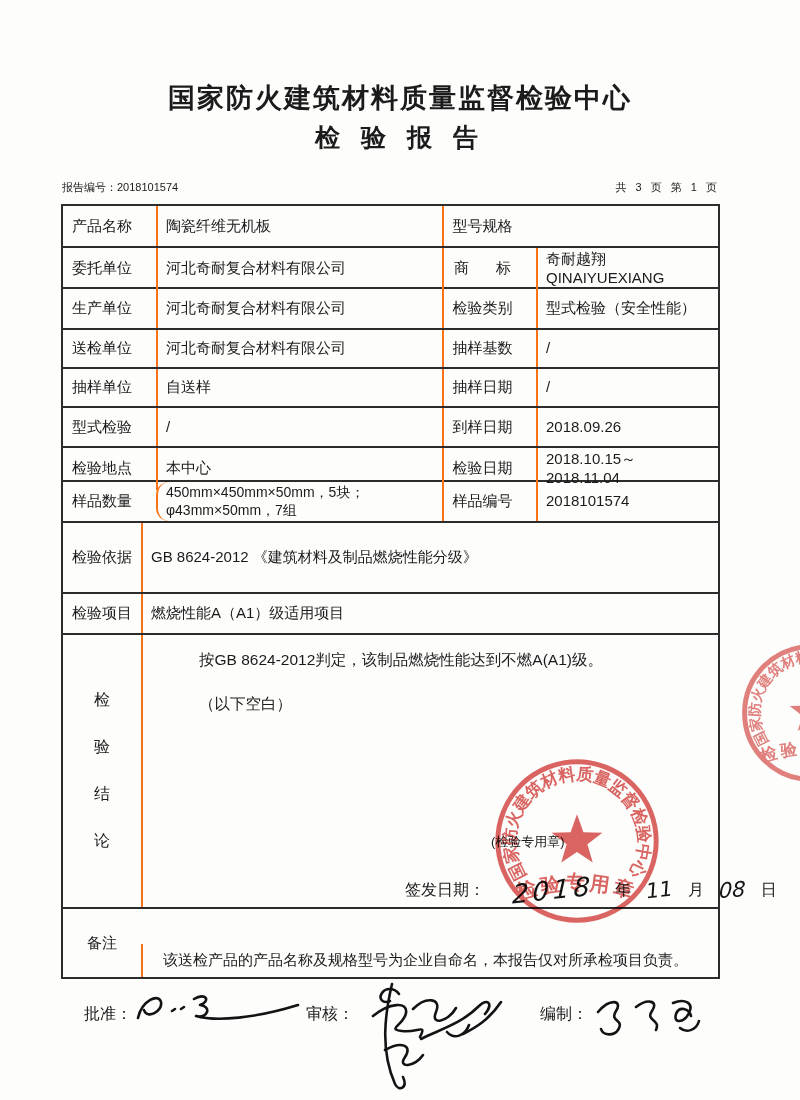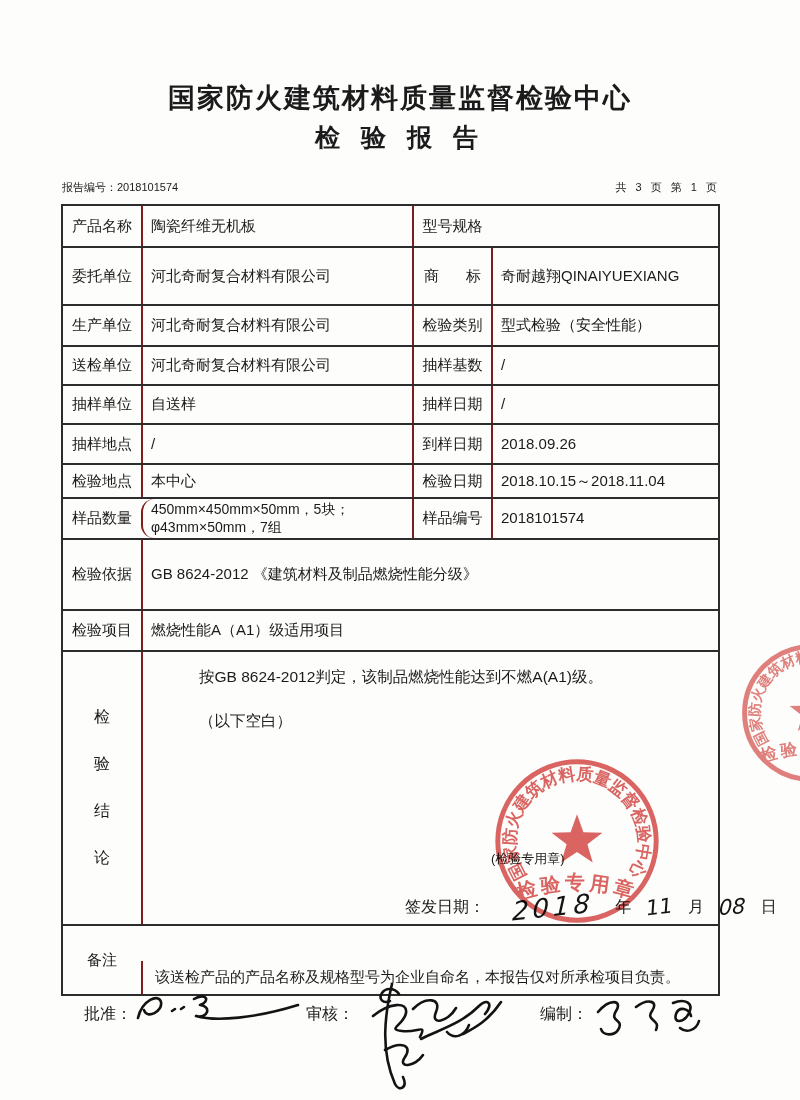--- a/index.html
+++ b/index.html
@@ -25,24 +25,24 @@
     font-size:11px;
   }
   .report-line .pageinfo { letter-spacing:3px; }
   
   .report-table {
     position:absolute; top:204px; left:61px; width:659px;
     border:2px solid #2c2c2c; background:transparent;
   }
   .t-row { display:grid; border-bottom:2px solid #2c2c2c; }
   .t-row:last-child { border-bottom:none; }
-  .cols4 { grid-template-columns:78px 271px 79px 1fr; }
+  .cols4 { grid-template-columns:78px 271px 79px 1fr;gap:15px; }
   .cols2 { grid-template-columns:78px 1fr; }
   .cell { display:flex; align-items:center; font-size:15px; }
-  .cell + .cell { border-left:2px solid #7f1d1d; }
+  .cell + .cell { border-left:2px solid #f97316; }
   .cell-label { justify-content:center; text-align:center; }
   .cell-label.spread > span { display:block; width:100%; padding:0 10px; text-align:justify; text-align-last:justify; }
   .cell-value { padding:2px 8px; line-height:1.25; }
   .small-val { font-size:14px;border-radius:13px; }
   
   .concl-label { flex-direction:column; justify-content:center; gap:26px; font-size:16px; }
   .concl-cell { position:relative; display:block; }
   .concl-text { padding:15px 24px 0 56px; }
   .concl-text p { font-size:15.5px; line-height:19px; margin-bottom:25px; }
   .seal-caption { position:absolute; left:348px; top:198px; font-size:13px; }
@@ -52,21 +52,21 @@
   }
   .date-line .lbl { margin-right:12px; }
   .hand {
     font-family:"DejaVu Sans",sans-serif; font-style:italic; font-weight:500;
     color:#141414; display:inline-block;
   }
   .hand.year { font-size:26px; letter-spacing:4px; transform:rotate(-6deg) skewX(-8deg); margin:0 6px 0 0; }
   .hand.mon  { font-size:21px; transform:rotate(-7deg); margin-bottom:1px; }
   .hand.day  { font-size:21px; transform:rotate(-4deg) skewX(-6deg); margin-bottom:1px; }
   
-  .remark-cell { padding-left:12px; font-size:15px;margin-top:35px; }
+  .remark-cell { padding-left:20px; font-size:15px;margin-top:35px; }
   
   .stamp { position:absolute; mix-blend-mode:multiply; pointer-events:none; }
   #main-stamp { left:478px; top:742px; opacity:.88; }
   #edge-stamp { left:728px; top:630px; opacity:.72; }
   .stamp text { font-family:"Liberation Sans","DejaVu Sans",sans-serif; font-weight:bold; }
   
   .sig-label { position:absolute; font-size:16px; }
   .sig-svg { position:absolute; }
   .sig-svg path { fill:none; stroke:#131313; stroke-width:2.6; stroke-linecap:round; stroke-linejoin:round; }
 </style>
@@ -89,21 +89,21 @@
     <div class="t-row cols4" style="height:42px">
       <div class="cell cell-label">
           <span>产品名称</span>
         </div>
       <div class="cell cell-value">陶瓷纤维无机板</div>
       <div class="cell cell-label">
           <span>型号规格</span>
         </div>
     </div>
 
-    <div class="t-row cols4" style="height:58px">
+    <div class="t-row cols4" style="height:41px">
       <div class="cell cell-label">
           <span>委托单位</span>
         </div>
       <div class="cell cell-value">河北奇耐复合材料有限公司</div>
       <div class="cell cell-label spread">
           <span>商标</span>
         </div>
       <div class="cell cell-value">奇耐越翔QINAIYUEXIANG</div>
     </div>
 
@@ -135,21 +135,21 @@
         </div>
       <div class="cell cell-value">自送样</div>
       <div class="cell cell-label">
           <span>抽样日期</span>
         </div>
       <div class="cell cell-value">/</div>
     </div>
 
     <div class="t-row cols4" style="height:40px">
       <div class="cell cell-label">
-          <span>抽样地点</span>
+          <span>型式检验</span>
         </div>
       <div class="cell cell-value">/</div>
       <div class="cell cell-label">
           <span>到样日期</span>
         </div>
       <div class="cell cell-value">2018.09.26</div>
     </div>
 
     <div class="t-row cols4" style="height:34px">
       <div class="cell cell-label">

